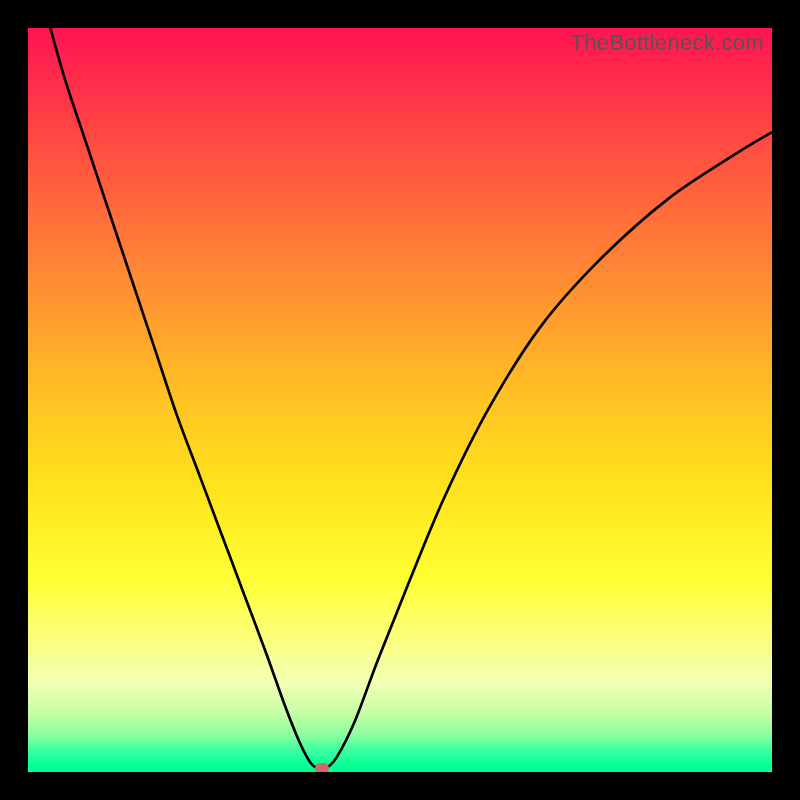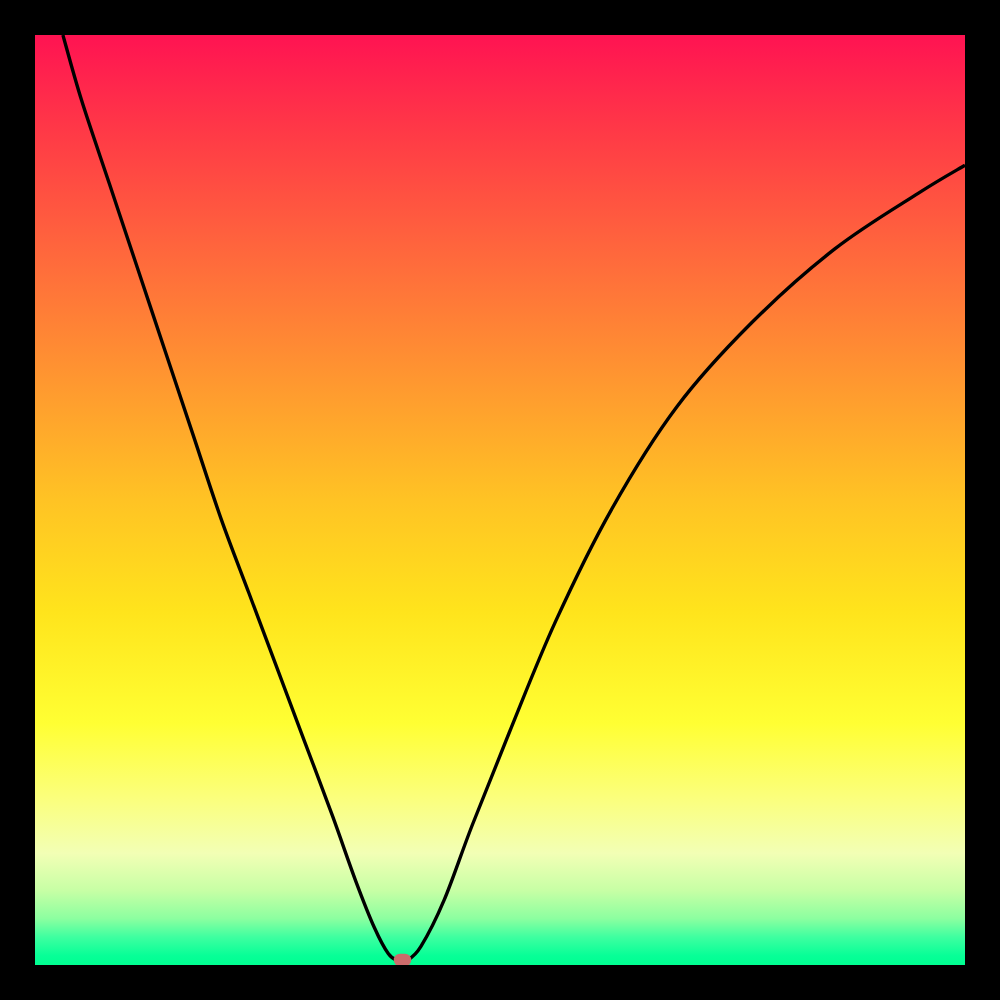--- a/index.html
+++ b/index.html
@@ -69,20 +69,21 @@
     background: #cc6b6b;
     z-index: 15;
     transform: translate(-50%, -50%);
   }
 </style>
 </head>
 <body>
 
 <div class="frame">
   <div class="plot-area">
+    <div class="watermark">TheBottleneck.com</div>
 
     <svg class="curve-svg" viewBox="0 0 744 744" preserveAspectRatio="none">
       <path id="curve-path" fill="none" stroke="#000000" stroke-width="2.7" stroke-linejoin="round" d="M 22.32,0 C 24.8,8.679999999999987 31.000000000000004,32.23999999999991 37.2,52.07999999999993 C 43.400000000000006,71.91999999999994 52.080000000000005,96.72000000000007 59.52,119.04000000000008 C 66.96000000000001,141.3600000000001 74.4,163.68 81.84,186 C 89.28,208.32 96.72000000000001,230.64 104.16000000000001,252.95999999999998 C 111.60000000000001,275.28 119.04,297.6 126.48,319.92 C 133.92000000000002,342.24 141.36,365.8 148.8,386.88 C 156.24,407.96 163.68,426.56 171.12,446.4 C 178.56,466.23999999999995 186,486.0799999999999 193.44,505.91999999999996 C 200.88,525.76 208.32,545.6 215.76,565.44 C 223.2,585.2800000000001 231.26000000000002,606.36 238.08,624.96 C 244.9,643.5600000000001 251.10000000000002,662.16 256.68,677.04 C 262.26,691.92 267.22,704.568 271.56,714.24 C 275.9,723.912 279.62,730.732 282.72,735.072 C 285.82000000000005,739.412 287.68,739.412 290.16,740.28 C 292.64000000000004,741.1479999999999 294.5,742.14 297.6,740.28 C 300.70000000000005,738.42 303.8,737.1800000000001 308.76,729.12 C 313.71999999999997,721.06 320.54,708.04 327.36,691.92 C 334.18,675.8 341,654.72 349.68,632.4 C 358.36,610.0799999999999 368.28,585.28 379.44,558 C 390.6,530.72 403.00000000000006,498.48 416.64000000000004,468.72 C 430.28000000000003,438.96000000000004 445.15999999999997,407.96 461.28,379.44 C 477.4,350.92 494.76,322.40000000000003 513.36,297.6 C 531.96,272.8 551.8,251.72 572.88,230.64 C 593.96,209.55999999999997 617.52,188.48 639.84,171.12 C 662.1600000000001,153.76000000000002 689.4399999999999,137.64000000000001 706.8,126.48000000000002 C 724.16,115.32000000000001 737.8,107.87999999999998 744,104.15999999999997"></path>
     </svg>
 
     <div class="min-marker" id="min-marker" style="left: 293.88px; top: 740.28px; background: rgb(204, 107, 107);"></div>
   </div>
 </div>
 
 </body></html>

